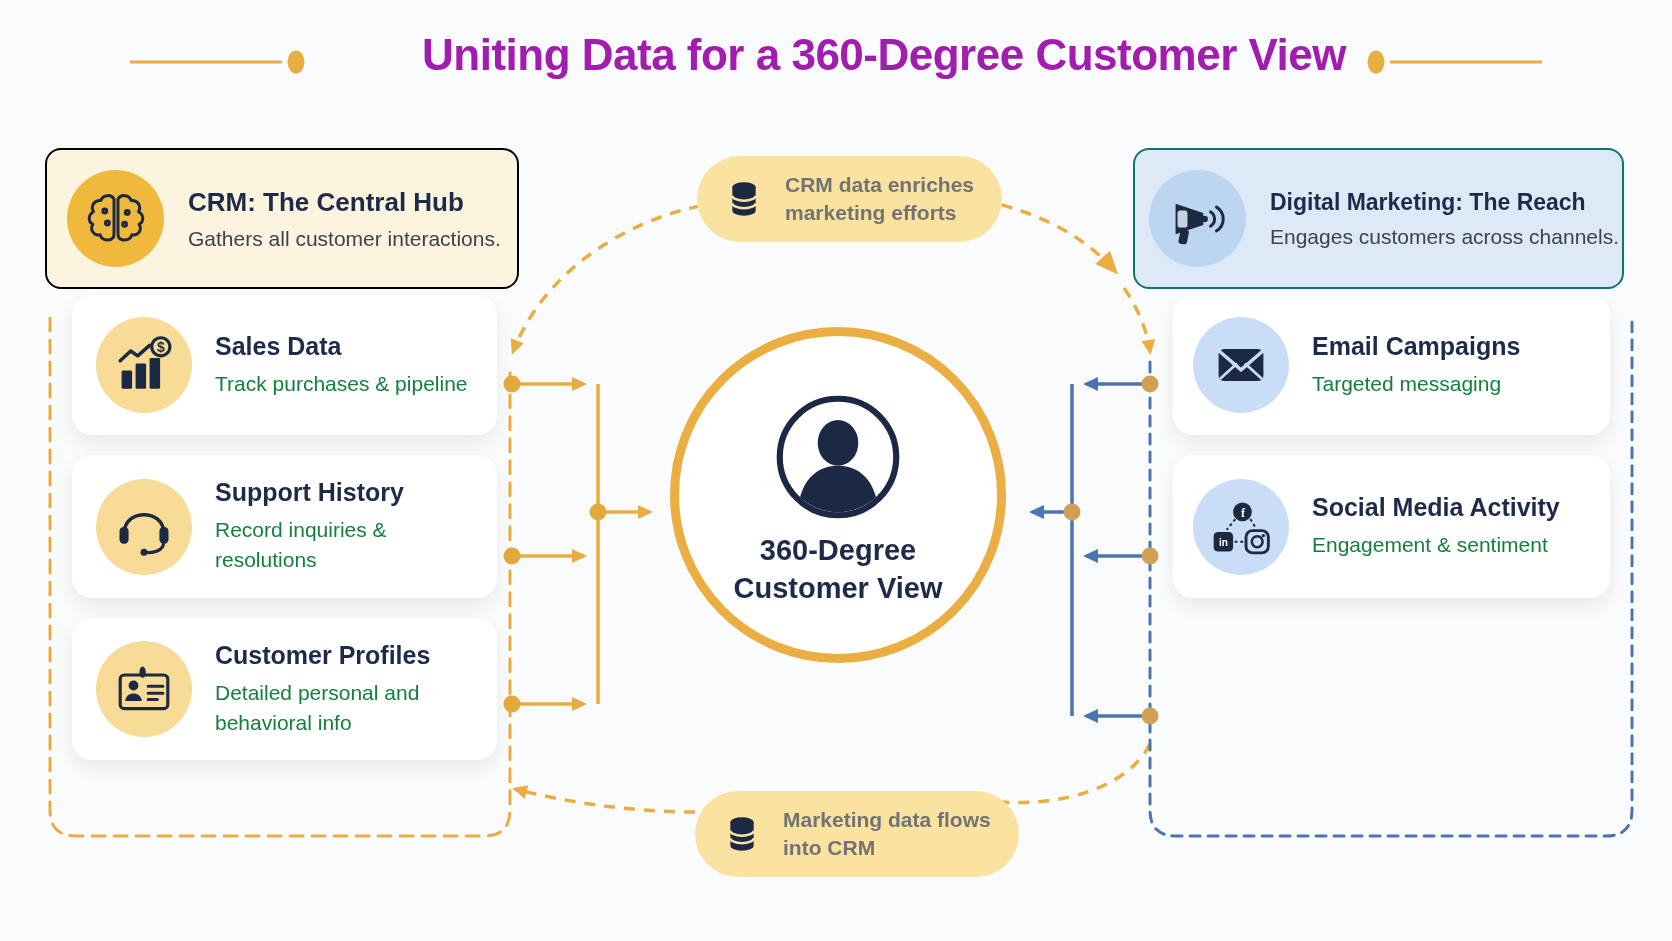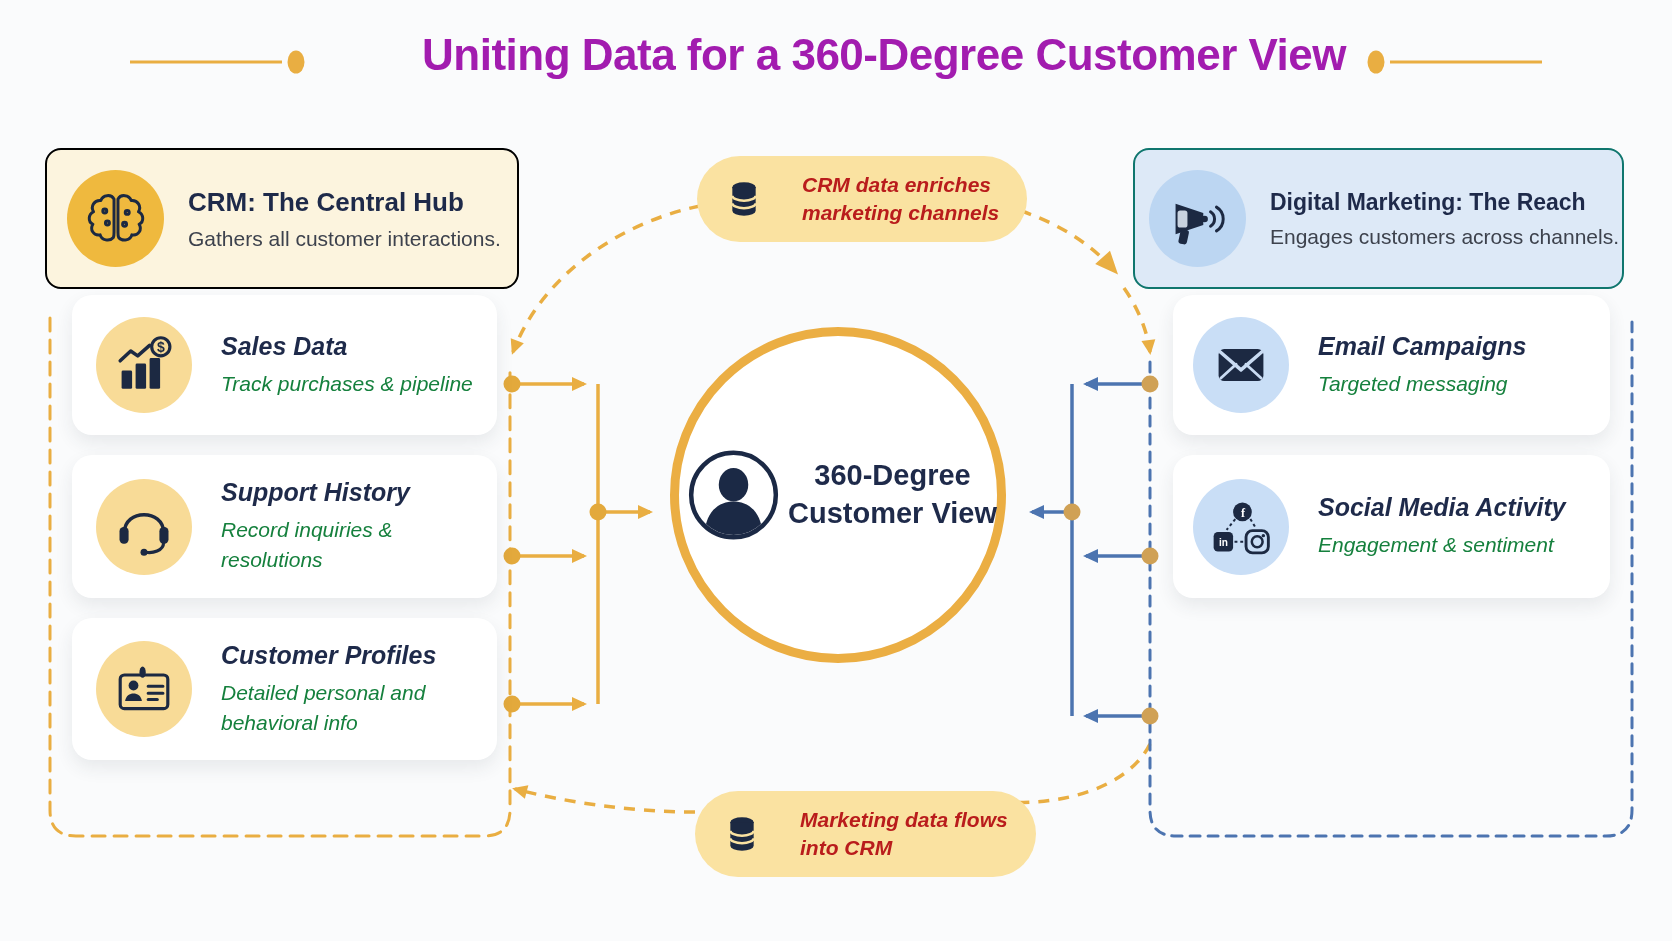--- a/index.html
+++ b/index.html
@@ -19,32 +19,32 @@
   .hub.left .hubtitle{font-size:26px;}
   .hub.right .hubtitle{font-size:23px;}
   .hubsub{font-size:21px;color:#3D424D;margin-top:9px;white-space:nowrap;}
   .card{position:absolute;display:flex;align-items:center;background:#FFFFFF;border-radius:20px;
         box-shadow:0 8px 18px rgba(40,50,70,0.09);}
   .card.lft{left:72px;width:425px;}
   .card.rgt{left:1173px;width:437px;}
   .iconcircle{width:96px;height:96px;border-radius:50%;flex:0 0 auto;display:flex;align-items:center;justify-content:center;}
   .card.lft .iconcircle{margin-left:24px;background:#F8DB97;}
   .card.rgt .iconcircle{margin-left:20px;background:#C9DEF6;}
-  .card .txt{margin-left:29px;font-style:italic;}
+  .card .txt{margin-left:23px;}
   .ct{font-size:25px;font-weight:800;color:#1E2A4A;white-space:nowrap;}
   .cs{font-size:21px;color:#15803d;margin-top:8px;line-height:1.42;}
   .card.lft .cs{max-width:272px;}
   .card.rgt .cs{white-space:nowrap;}
   .pill{position:absolute;height:86px;display:inline-flex;align-items:center;background:#FAE2A1;
         border-radius:43px;padding:0 28px 0 22px;}
-  .pill .ptxt{margin-left:33px;font-size:21px;font-weight:700;color:#b91c1c;line-height:1.35;font-style:italic;}
+  .pill .ptxt{margin-left:16px;font-size:21px;font-weight:700;color:#737373;line-height:1.35;}
   .pill .ptxt div{white-space:nowrap;}
   .centercircle{position:absolute;left:670px;top:327px;width:336px;height:336px;box-sizing:border-box;
         background:#FFFFFF;border:9px solid #EBAE43;border-radius:50%;
-        display:flex;flex-direction:row;align-items:center;justify-content:center;}
+        display:flex;flex-direction:column;align-items:center;justify-content:center;}
   .centertext{font-size:29px;font-weight:800;color:#1E2A4A;text-align:center;line-height:1.3;white-space:nowrap;}
 </style>
 </head>
 <body>
 
 <div class="stage">
 
   <svg class="overlay" width="1672" height="941" viewBox="0 0 1672 941">
     <defs>
       <marker id="ag" markerUnits="userSpaceOnUse" markerWidth="18" markerHeight="16" refX="13" refY="8" orient="auto">
@@ -232,21 +232,21 @@
 
   <div class="pill" style="left:697px;top:156px;">
     <svg width="50" height="50" viewBox="-30 -30 60 60">
       <ellipse cx="0" cy="-14" rx="14" ry="6" fill="#1C2942"></ellipse>
       <path d="M-14,-14 L-14,14 A14,6 0 0 0 14,14 L14,-14" fill="#1C2942"></path>
       <path d="M-14,-4 A14,6 0 0 0 14,-4" stroke="#FAE2A1" stroke-width="3" fill="none"></path>
       <path d="M-14,5 A14,6 0 0 0 14,5" stroke="#FAE2A1" stroke-width="3" fill="none"></path>
     </svg>
     <div class="ptxt">
       <div>CRM data enriches</div>
-      <div>marketing channels</div>
+      <div>marketing efforts</div>
     </div>
   </div>
 
   <div class="pill" style="left:695px;top:791px;">
     <svg width="50" height="50" viewBox="-30 -30 60 60">
       <ellipse cx="0" cy="-14" rx="14" ry="6" fill="#1C2942"></ellipse>
       <path d="M-14,-14 L-14,14 A14,6 0 0 0 14,14 L14,-14" fill="#1C2942"></path>
       <path d="M-14,-4 A14,6 0 0 0 14,-4" stroke="#FAE2A1" stroke-width="3" fill="none"></path>
       <path d="M-14,5 A14,6 0 0 0 14,5" stroke="#FAE2A1" stroke-width="3" fill="none"></path>
     </svg>

